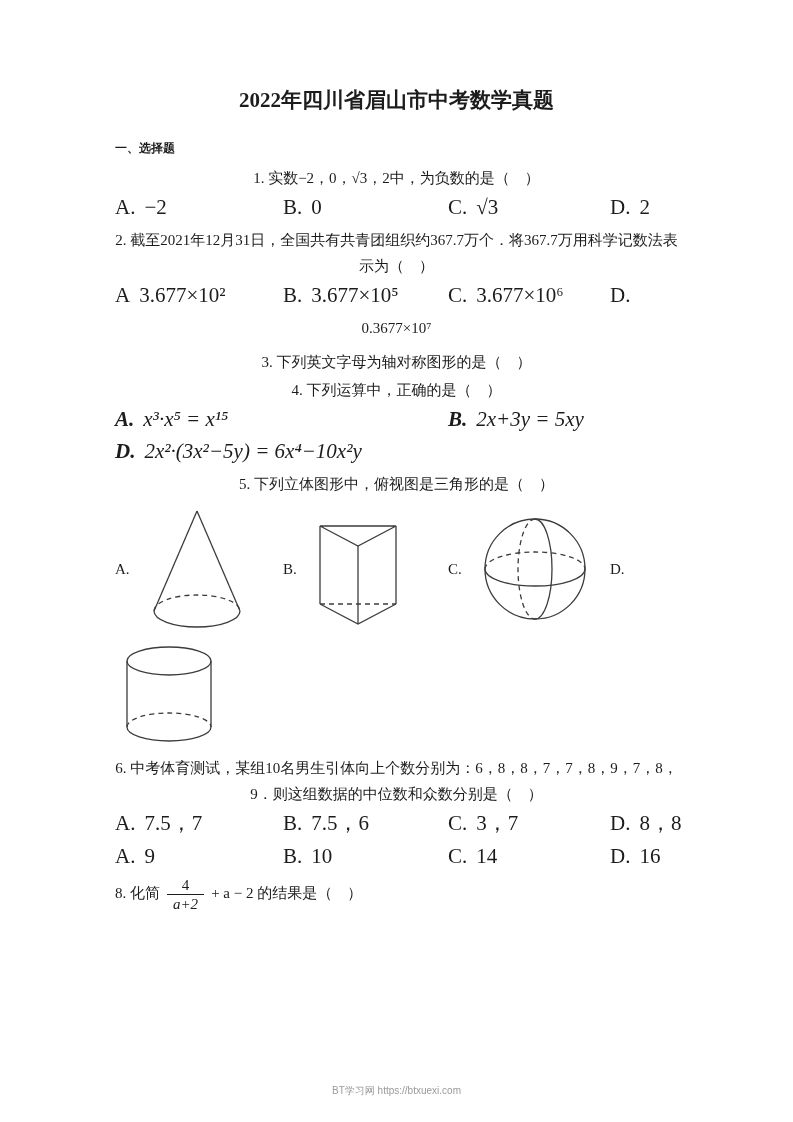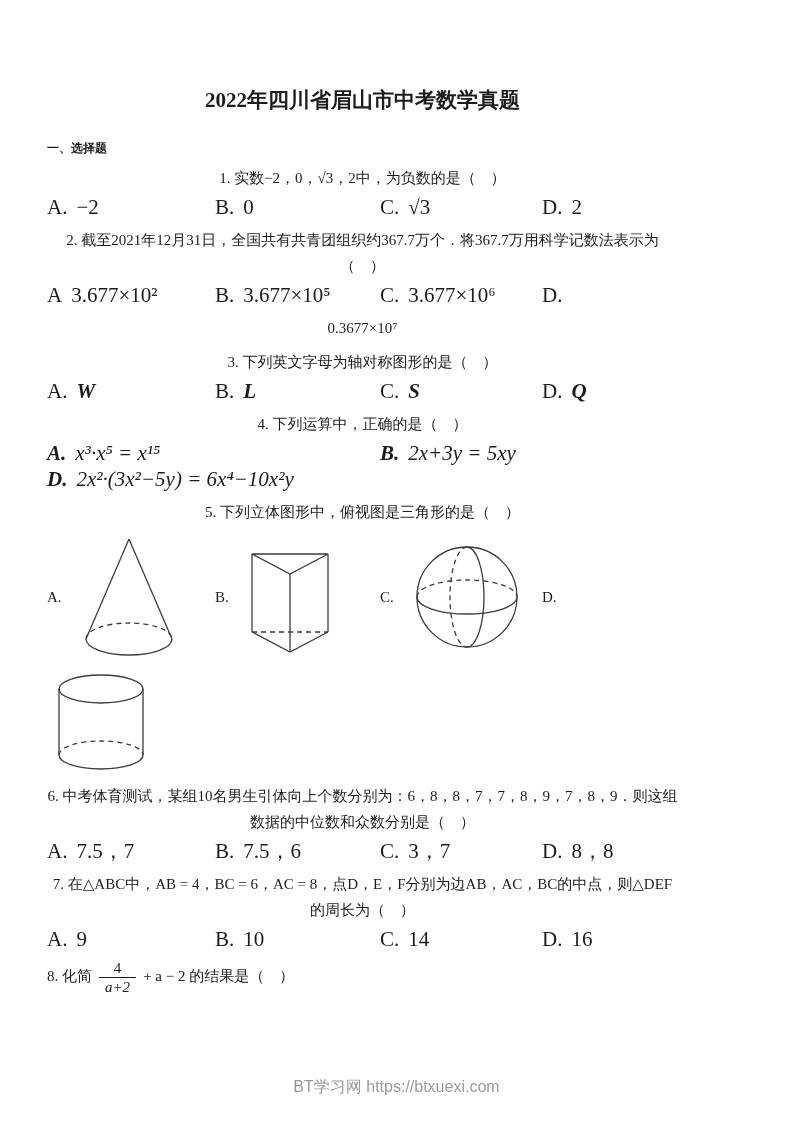--- a/index.html
+++ b/index.html
@@ -5,42 +5,42 @@
   html, body { margin: 0; padding: 0; }
   body {
     width: 793px;
     height: 1122px;
     background: #ffffff;
     color: #1c1c1c;
     font-family: "Liberation Serif", "DejaVu Serif", serif;
     position: relative;
     overflow: hidden;
   }
-  .page { padding: 86px 115px 0 47px; box-sizing: border-box; }
+  .page { padding: 86px 115px 0 115px; box-sizing: border-box; }
   .title {
     text-align: center;
     font-size: 21px;
     font-weight: bold;
     margin: 0 0 26px 0;
   }
   .section {
     font-size: 12px;
     font-weight: bold;
     margin: 0 0 8px 0;
   }
   .question { margin-bottom: 2px; }
   .qtext { font-size: 15px; line-height: 26px; text-align: center; }
   .opt-row {
     display: grid;
     grid-template-columns: 168px 165px 162px 1fr;
     font-size: 21px;
     line-height: 26px;
     margin: 3px 0 7px 0;
   }
-  .opt-row.two-col { grid-template-columns: 333px 1fr; }
+  .opt-row.two-col { grid-template-columns: 333px 1fr; row-gap: 6px; }
   .opt { white-space: nowrap; }
   .olabel { margin-right: 9px; }
   .bold-italic { font-weight: bold; font-style: italic; }
   .italic { font-style: italic; }
   .cont { margin: 2px 0 8px 0; }
   .fig-row {
     display: grid;
     grid-template-columns: 168px 165px 162px 1fr;
     align-items: center;
     margin: 10px 0 0 0;
@@ -60,21 +60,21 @@
   .frac .den { display: block; padding: 0 6px; }
   .q8line { margin-top: 4px; }
   .footer {
     position: absolute;
     left: 0;
     bottom: 24px;
     width: 100%;
     text-align: center;
     color: #9a9a9a;
     font-family: "Liberation Sans", "DejaVu Sans", sans-serif;
-    font-size: 16px;
+    font-size: 10px;
   }
   svg { display: block; }
 </style>
 </head>
 <body>
 
 <div class="page">
 
   <h1 class="title">2022年四川省眉山市中考数学真题</h1>
 
@@ -96,26 +96,20 @@
       <span class="opt"><span class="olabel">A</span><span>3.677×10²</span></span>
       <span class="opt"><span class="olabel">B.</span><span>3.677×10⁵</span></span>
       <span class="opt"><span class="olabel">C.</span><span>3.677×10⁶</span></span>
       <span class="opt"><span class="olabel">D.</span><span></span></span>
     </div>
     <div class="qtext cont">0.3677×10⁷</div>
   </div>
 
   <div class="question">
     <div class="qtext">3. 下列英文字母为轴对称图形的是（　）</div>
-    <div class="opt-row">
-      <span class="opt"><span class="olabel">A.</span><span class="bold-italic">W</span></span>
-      <span class="opt"><span class="olabel">B.</span><span class="bold-italic">L</span></span>
-      <span class="opt"><span class="olabel">C.</span><span class="bold-italic">S</span></span>
-      <span class="opt"><span class="olabel">D.</span><span class="bold-italic">Q</span></span>
-    </div>
   </div>
 
   <div class="question">
     <div class="qtext">4. 下列运算中，正确的是（　）</div>
     <div class="opt-row two-col">
       <span class="opt"><span class="olabel bold-italic">A.</span><span class="italic">x³·x⁵ = x¹⁵</span></span>
       <span class="opt"><span class="olabel bold-italic">B.</span><span class="italic">2x+3y = 5xy</span></span>
       <span class="opt"><span class="olabel bold-italic">D.</span><span class="italic">2x²·(3x²−5y) = 6x⁴−10x²y</span></span>
     </div>
   </div>
@@ -180,21 +174,20 @@
     <div class="qtext">6. 中考体育测试，某组10名男生引体向上个数分别为：6，8，8，7，7，8，9，7，8，9．则这组数据的中位数和众数分别是（　）</div>
     <div class="opt-row">
       <span class="opt"><span class="olabel">A.</span><span>7.5，7</span></span>
       <span class="opt"><span class="olabel">B.</span><span>7.5，6</span></span>
       <span class="opt"><span class="olabel">C.</span><span>3，7</span></span>
       <span class="opt"><span class="olabel">D.</span><span>8，8</span></span>
     </div>
   </div>
 
   <div class="question">
-    <div class="qtext">7. 在△ABC中，AB = 4，BC = 6，AC = 8，点D，E，F分别为边AB，AC，BC的中点，则△DEF的周长为（　）</div>
     <div class="opt-row">
       <span class="opt"><span class="olabel">A.</span><span>9</span></span>
       <span class="opt"><span class="olabel">B.</span><span>10</span></span>
       <span class="opt"><span class="olabel">C.</span><span>14</span></span>
       <span class="opt"><span class="olabel">D.</span><span>16</span></span>
     </div>
   </div>
 
   <div class="question q8line">
     <span class="qtext">8. 化简</span>

